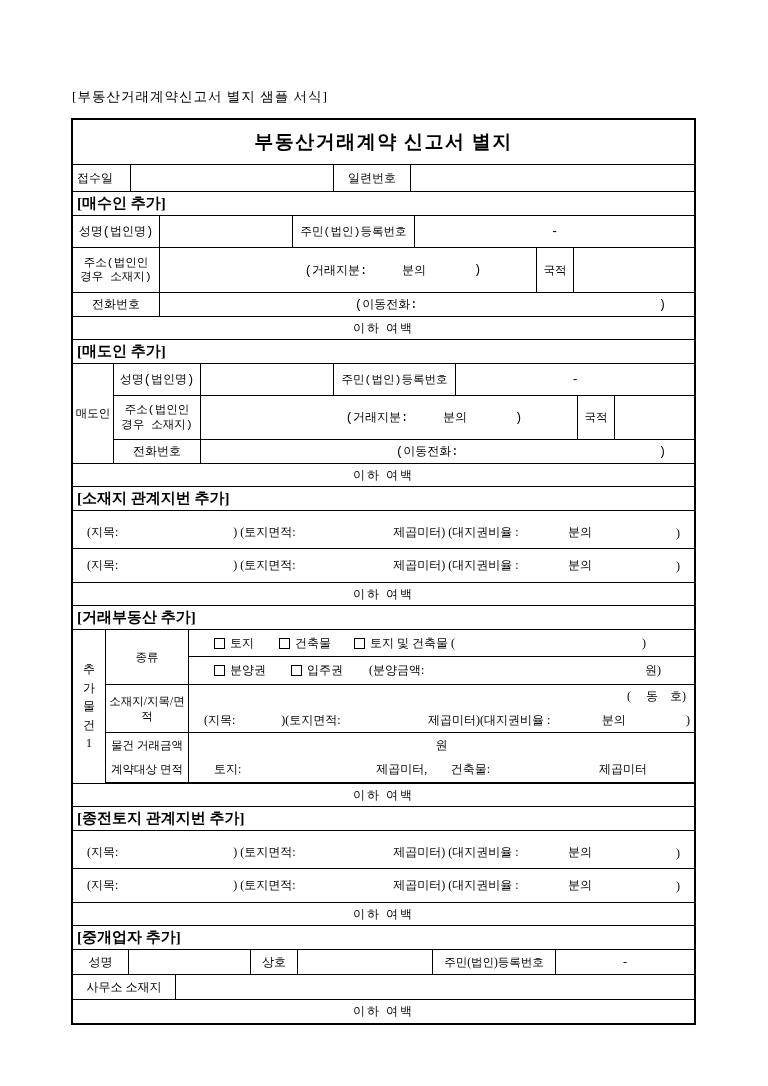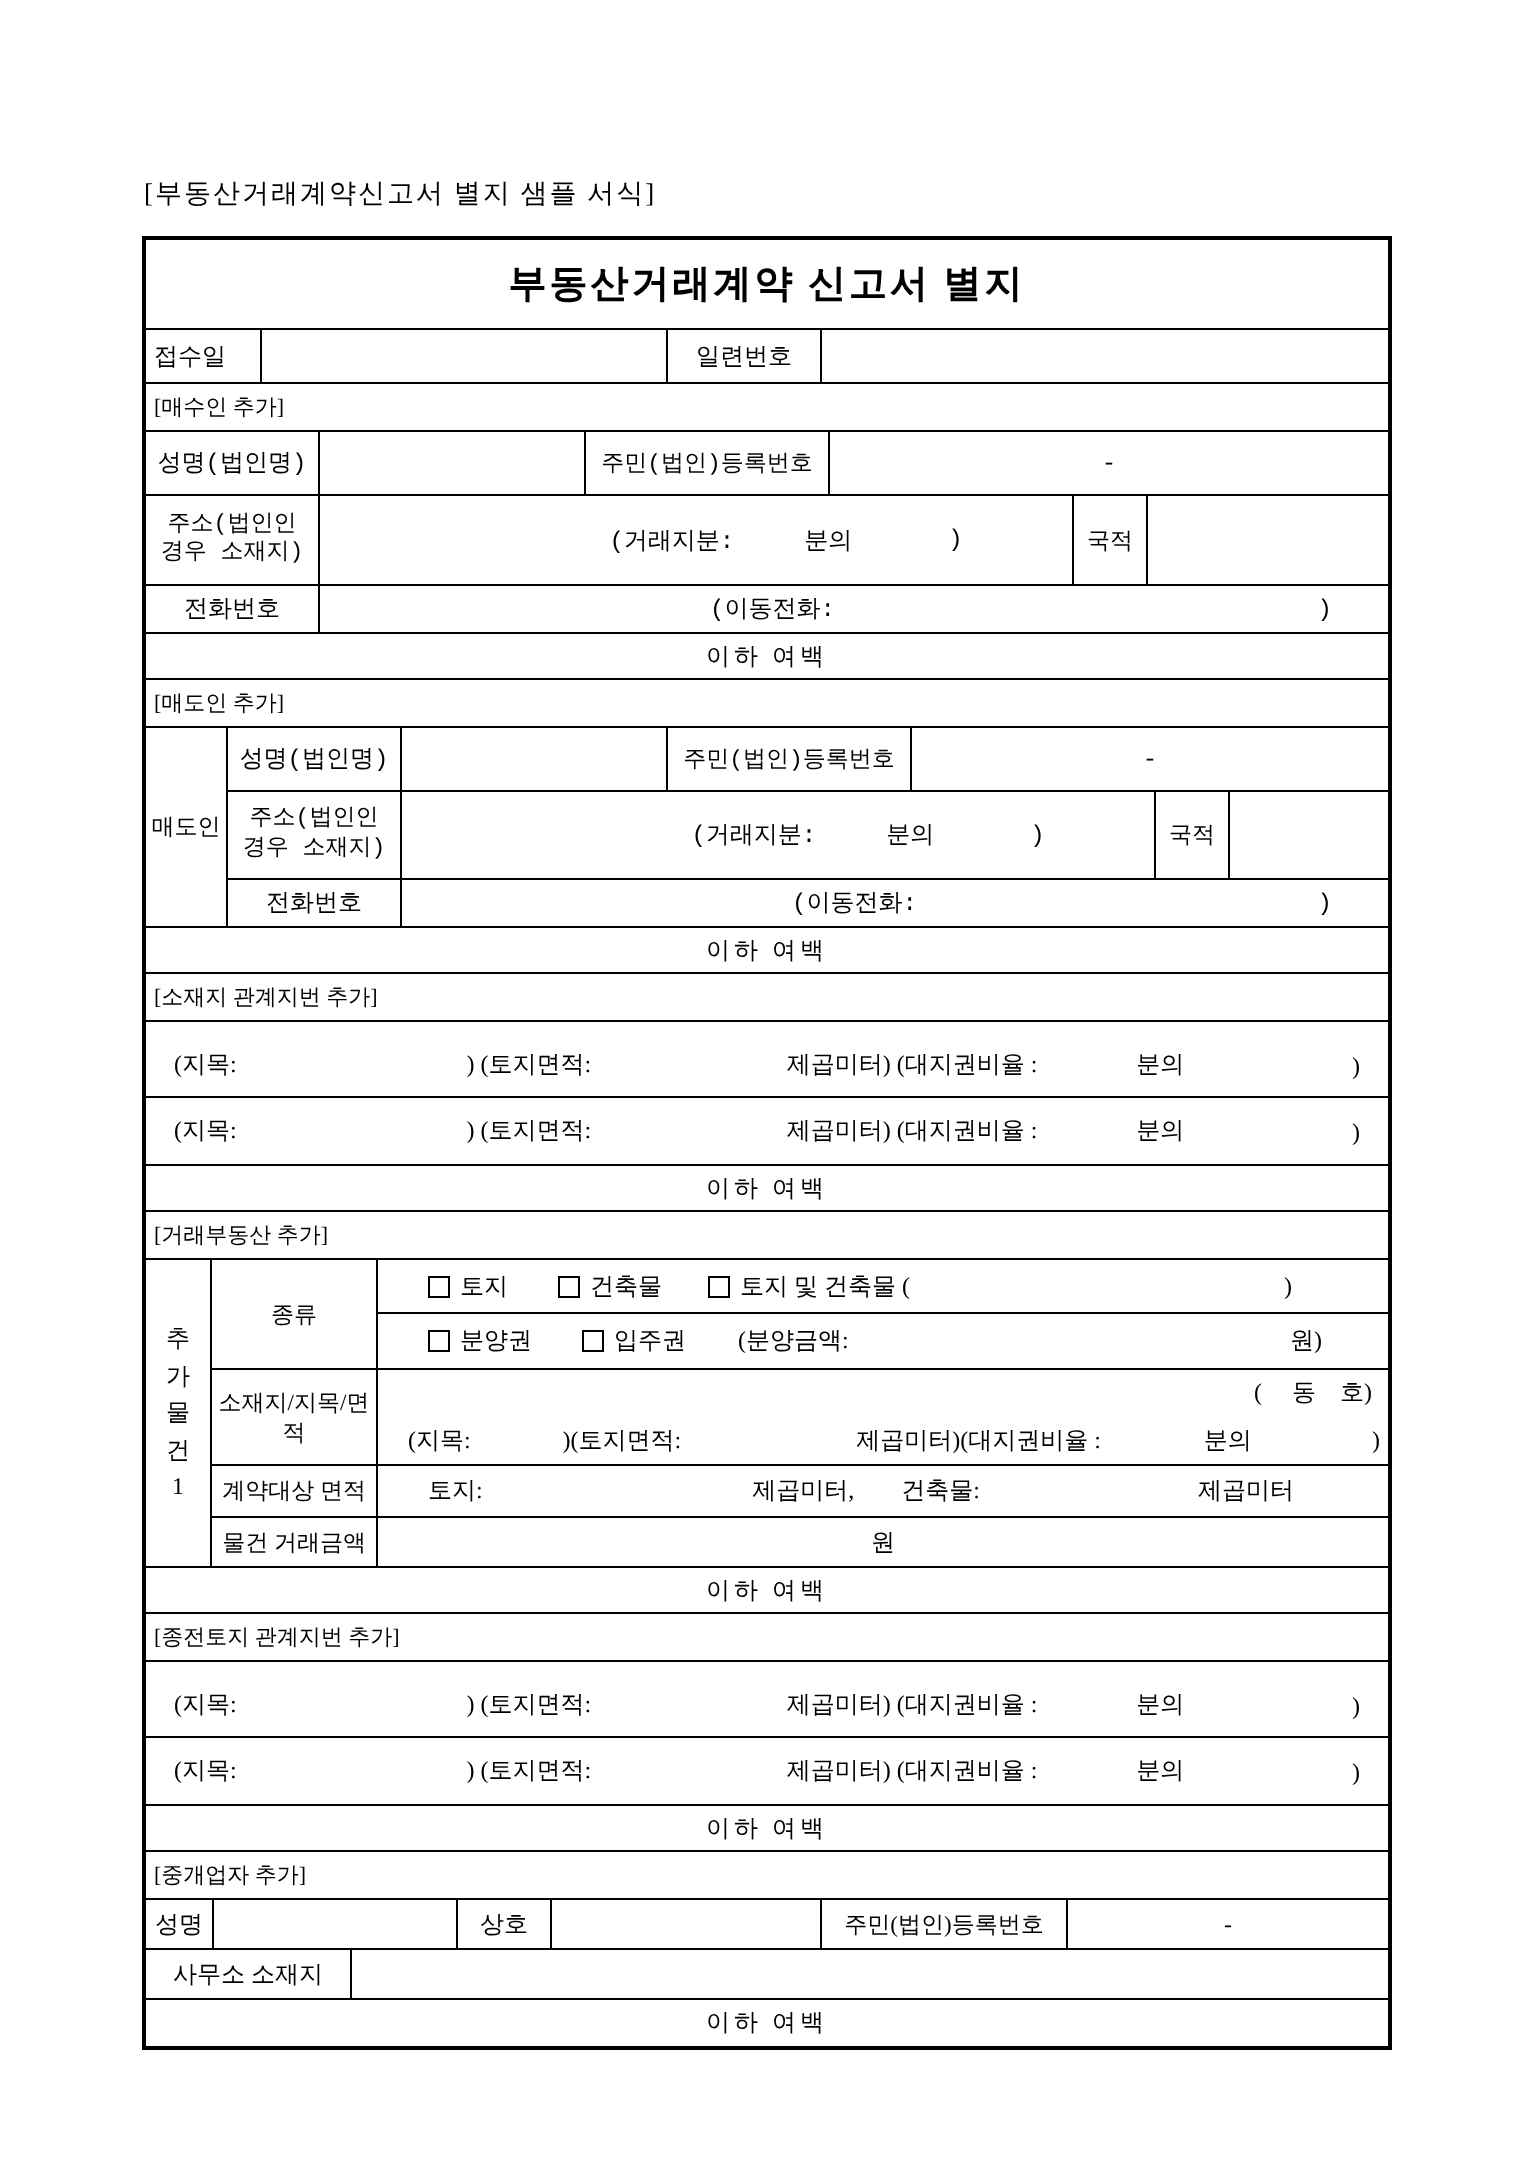--- a/index.html
+++ b/index.html
@@ -15,21 +15,21 @@
   .flex { display:flex; align-items:center; }
   .ctr { display:flex; align-items:center; justify-content:center; text-align:center; }
   .grow { flex:1 1 auto; }
 
   .title-row { height:45px; display:flex; align-items:center; justify-content:center; }
   .title-row span { font-size:19px; font-weight:bold; letter-spacing:1.5px; }
 
   .h23{height:23px}.h24{height:24px}.h25{height:25px}.h26{height:26px}.h27{height:27px}
   .h32{height:32px}.h34{height:34px}.h38{height:38px}.h44{height:44px}.h45{height:45px}.h48{height:48px}
 
-  .sec-h { height:24px; display:flex; align-items:center; padding-left:4px; font-weight:normal; font-size:11px; }
+  .sec-h { height:24px; display:flex; align-items:center; padding-left:4px; font-weight:bold; font-size:15px; }
   .blankrow { height:23px; display:flex; align-items:center; justify-content:center; letter-spacing:2px; }
 
   
   .w58{width:58px}.w203{width:203px}.w77{width:77px}
   .padl4{padding-left:4px}
 
   
   .party { display:flex; align-items:stretch; }
   .role { width:41px; display:flex; align-items:center; justify-content:center; font-size:11.5px; }
   .party-rows { flex:1 1 auto; display:flex; flex-direction:column; }
@@ -66,21 +66,21 @@
   .loccol { flex:1 1 auto; display:flex; flex-direction:column; justify-content:center; }
   .dongho { height:24px; display:flex; align-items:center; justify-content:flex-end; padding-right:8px; }
   .sp15{display:inline-block;width:15px}.sp12{display:inline-block;width:12px}
   .locparcel { height:24px; display:flex; align-items:center; padding:0 4px 0 15px; }
   .lg1{flex-grow:42}.lg2{flex-grow:80}.lg3{flex-grow:47}.lg4{flex-grow:55}
   .areacells { flex:1 1 auto; display:flex; align-items:center; padding:0 47px 0 25px; }
   .ag1{flex-grow:115}.ag2{flex-grow:20}.ag3{flex-grow:93}
   .pricecell { flex:1 1 auto; }
 
   
-  .w46{width:34px}.w122{width:122px}.w47{width:47px}.w135{width:135px}
+  .w46{width:56px}.w122{width:122px}.w47{width:47px}.w135{width:135px}
   .wbreg{width:123px; font-size:11.5px;}
   .w103{width:103px}
 </style>
 </head>
 <body>
 
 <div class="note">[부동산거래계약신고서 별지 샘플 서식]</div>
 
 <div class="tbl">
 
@@ -243,35 +243,35 @@
               <span>)(토지면적:</span>
               <i class="g lg2"></i>
               <span>제곱미터)(대지권비율 :</span>
               <i class="g lg3"></i>
               <span>분의</span>
               <i class="g lg4"></i>
               <span>)</span>
           </div>
         </div>
       </div>
+      <div class="pr h24">
+        <div class="plab3 br">물건 거래금액</div>
+        <div class="pricecell ctr">원</div>
+      </div>
       <div class="pr h26 bb">
         <div class="plab3 br">계약대상 면적</div>
         <div class="areacells">
           <span>토지:</span>
             <i class="g ag1"></i>
             <span>제곱미터,</span>
             <i class="g ag2"></i>
             <span>건축물:</span>
             <i class="g ag3"></i>
             <span>제곱미터</span>
         </div>
-      </div>
-      <div class="pr h24">
-        <div class="plab3 br">물건 거래금액</div>
-        <div class="pricecell ctr">원</div>
       </div>
     </div>
   </div>
   <div class="blankrow bb">이하 여백</div>
 
   <div class="sec-h bb">[종전토지 관계지번 추가]</div>
   <div class="parcel h38 bb">
     <span>(지목:</span>
       <i class="g g1"></i>
       <span>) (토지면적:</span>

